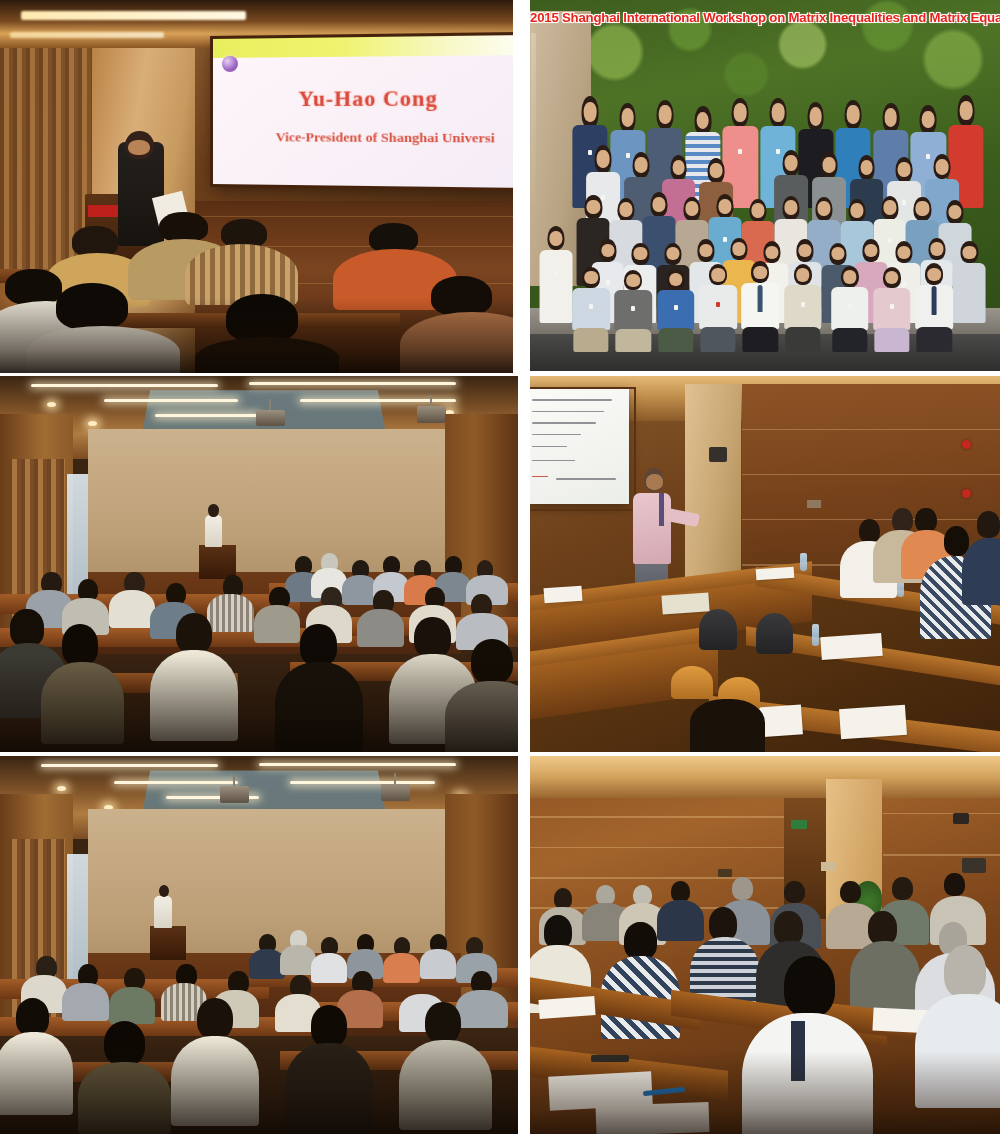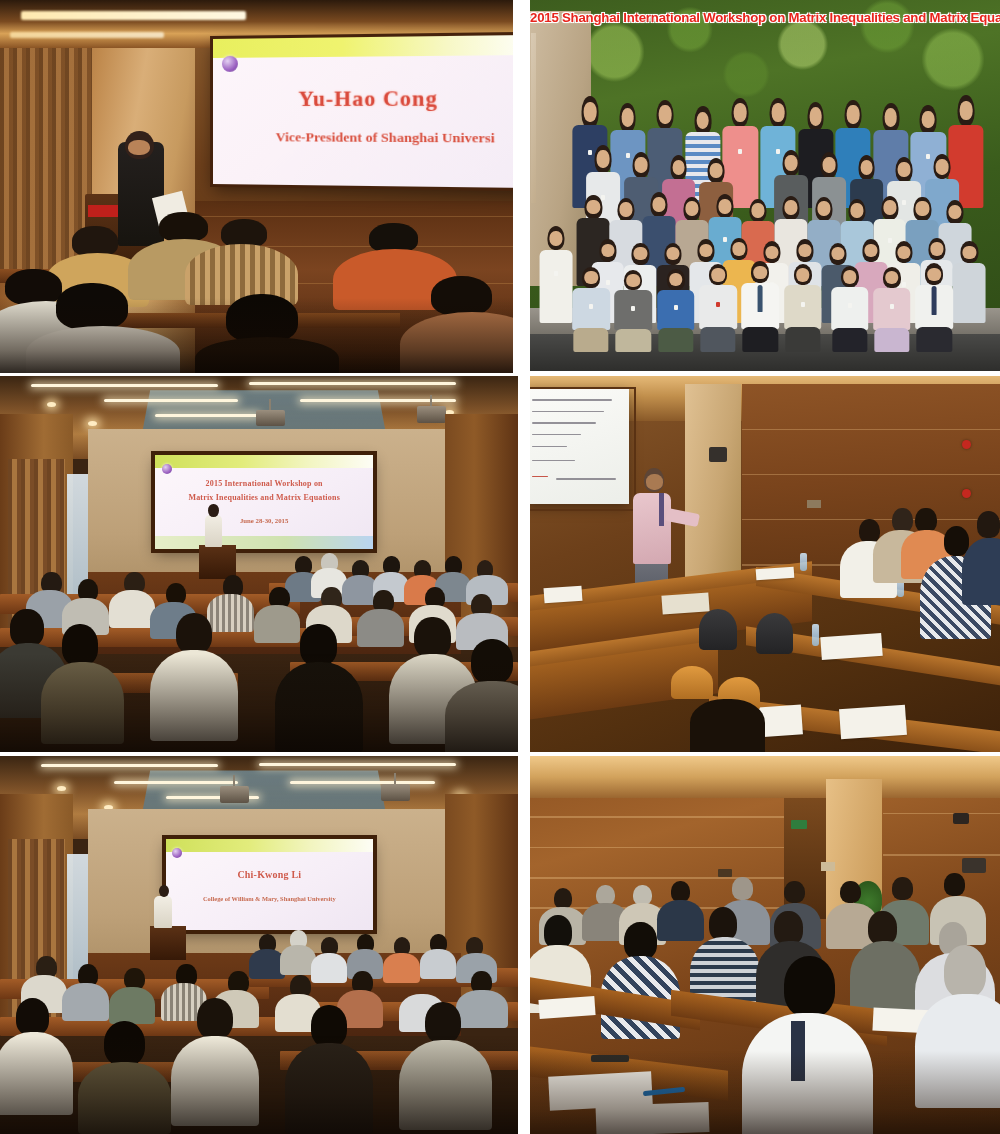--- a/index.html
+++ b/index.html
@@ -828,28 +828,20 @@
       <div class="proj-rod" style="left:83%; top:5%;"></div>
       <div class="projector" style="left:80.5%; top:8%;"></div>
 
       <div class="sidewall-l"></div>
       <div class="curtain2"></div>
       <div class="window"></div>
       <div class="backwall"></div>
       <div class="sidewall-r"></div>
       <div class="woodpanel"></div>
 
-      <div class="bigscreen">
-        <div class="bs-head"></div>
-        <div class="logo-dot" style="width:10px;height:10px;left:3%;top:10%;"></div>
-        <div class="bs-title">2015 International Workshop on</div>
-        <div class="bs-title" style="top:41%">Matrix Inequalities and Matrix Equations</div>
-        <div class="bs-sub">June 28-30, 2015</div>
-        <div class="bs-foot"></div>
-      </div>
 
       <div class="podium2" style="left:38.5%; top:45%;"></div>
       <div class="spk2" style="left:39.5%; top:37%;"></div>
       <div class="spk2-head" style="left:40.2%; top:34%;"></div>
 
       <div class="deskrow" style="left:0;  top:58%;  width:58%;"></div>
       <div class="deskrow" style="left:52%;top:55%;  width:48%;"></div>
       <div class="deskrow" style="left:0;  top:67%;  width:70%;"></div>
       <div class="deskrow" style="left:60%;top:64%;  width:40%;"></div>
       <div class="deskrow" style="left:0;  top:79%;  width:46%;"></div>
@@ -995,26 +987,20 @@
       <div class="proj-rod" style="left:76%; top:4.5%;"></div>
       <div class="projector" style="left:73.5%; top:7.5%;"></div>
 
       <div class="sidewall-l"></div>
       <div class="curtain2"></div>
       <div class="window"></div>
       <div class="backwall"></div>
       <div class="sidewall-r"></div>
       <div class="woodpanel"></div>
 
-      <div class="bigscreen" style="left:32%; top:22%; width:40%; height:24%;">
-        <div class="bs-head"></div>
-        <div class="logo-dot" style="width:10px;height:10px;left:3%;top:10%;"></div>
-        <div class="bs-title" style="top:32%; font-size:10px;">Chi-Kwong Li</div>
-        <div class="bs-sub" style="top:62%; font-size:6.4px;">College of William &amp; Mary, Shanghai University</div>
-      </div>
 
       <div class="podium2" style="left:29%; top:45%;"></div>
       <div class="spk2" style="left:29.8%; top:37%;"></div>
       <div class="spk2-head" style="left:30.6%; top:34%;"></div>
 
       <div class="deskrow" style="left:0;  top:59%; width:52%;"></div>
       <div class="deskrow" style="left:48%;top:56%; width:52%;"></div>
       <div class="deskrow" style="left:0;  top:69%; width:64%;"></div>
       <div class="deskrow" style="left:58%;top:65%; width:42%;"></div>
       <div class="deskrow" style="left:0;  top:81%; width:42%;"></div>

